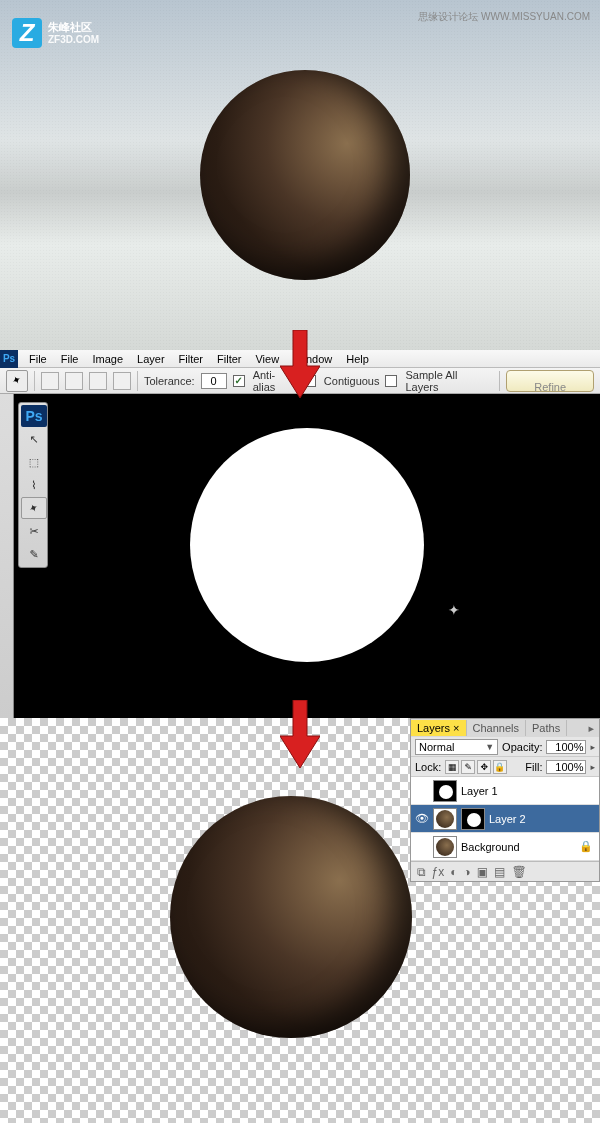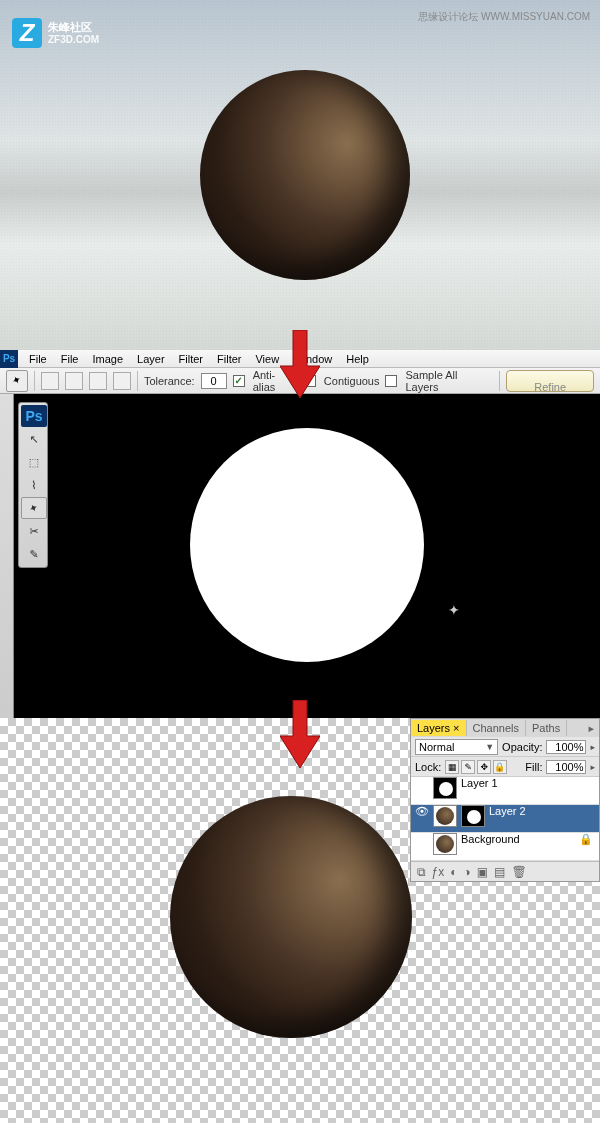--- a/index.html
+++ b/index.html
@@ -43,21 +43,21 @@
 .layers-panel{position:absolute;top:0;right:0;width:190px;background:#e6e6e6;border:1px solid #999;font-size:10px}
 .lp-tabs{display:flex;background:#d8d8d8;height:18px;align-items:center}
 .lp-tab{padding:2px 6px;color:#555;border-right:1px solid #bbb}
 .lp-tab.active{background:#fde047;color:#000}
 .lp-close{margin-left:auto;padding:0 5px;color:#666}
 .lp-row{display:flex;align-items:center;height:20px;padding:0 4px;gap:4px;border-bottom:1px solid #ccc}
 .lp-select{flex:1;height:16px;border:1px solid #999;background:#fff;padding:0 3px;display:flex;align-items:center;justify-content:space-between}
 .lp-arrow{color:#555;font-size:9px}
 .lp-opacity{width:40px;height:14px;border:1px solid #999;background:#fff;text-align:right;padding-right:2px}
 .lp-layers{background:#fff}
-.lp-layer{display:flex;height:28px;border-bottom:1px solid #ddd}
+.lp-layer{display:flex;align-items:center;height:28px;border-bottom:1px solid #ddd}
 .lp-layer.sel{background:#3d6a9e;color:#fff}
 .lp-eye{width:22px;display:flex;justify-content:center;color:#555}
 .lp-layer.sel .lp-eye{color:#fff}
 .lp-thumb{width:24px;height:22px;border:1px solid #888;background:#fff;margin-right:4px;display:flex;align-items:center;justify-content:center;overflow:hidden}
 .th-mask{background:#000;position:relative}
 .th-mask::after{content:"";position:absolute;width:14px;height:14px;background:#fff;border-radius:50%;top:4px;left:5px}
 .th-sphere{background:radial-gradient(circle at 60% 40%,#8a6f4e,#2b1d14);border-radius:50%;width:18px;height:18px}
 .lp-name{}
 .lp-layer:not(.bg) .lp-name{font-style:normal}
 .lp-foot{height:20px;background:#e6e6e6;border-top:1px solid #bbb;display:flex;align-items:center;gap:6px;padding:0 6px;color:#666}

